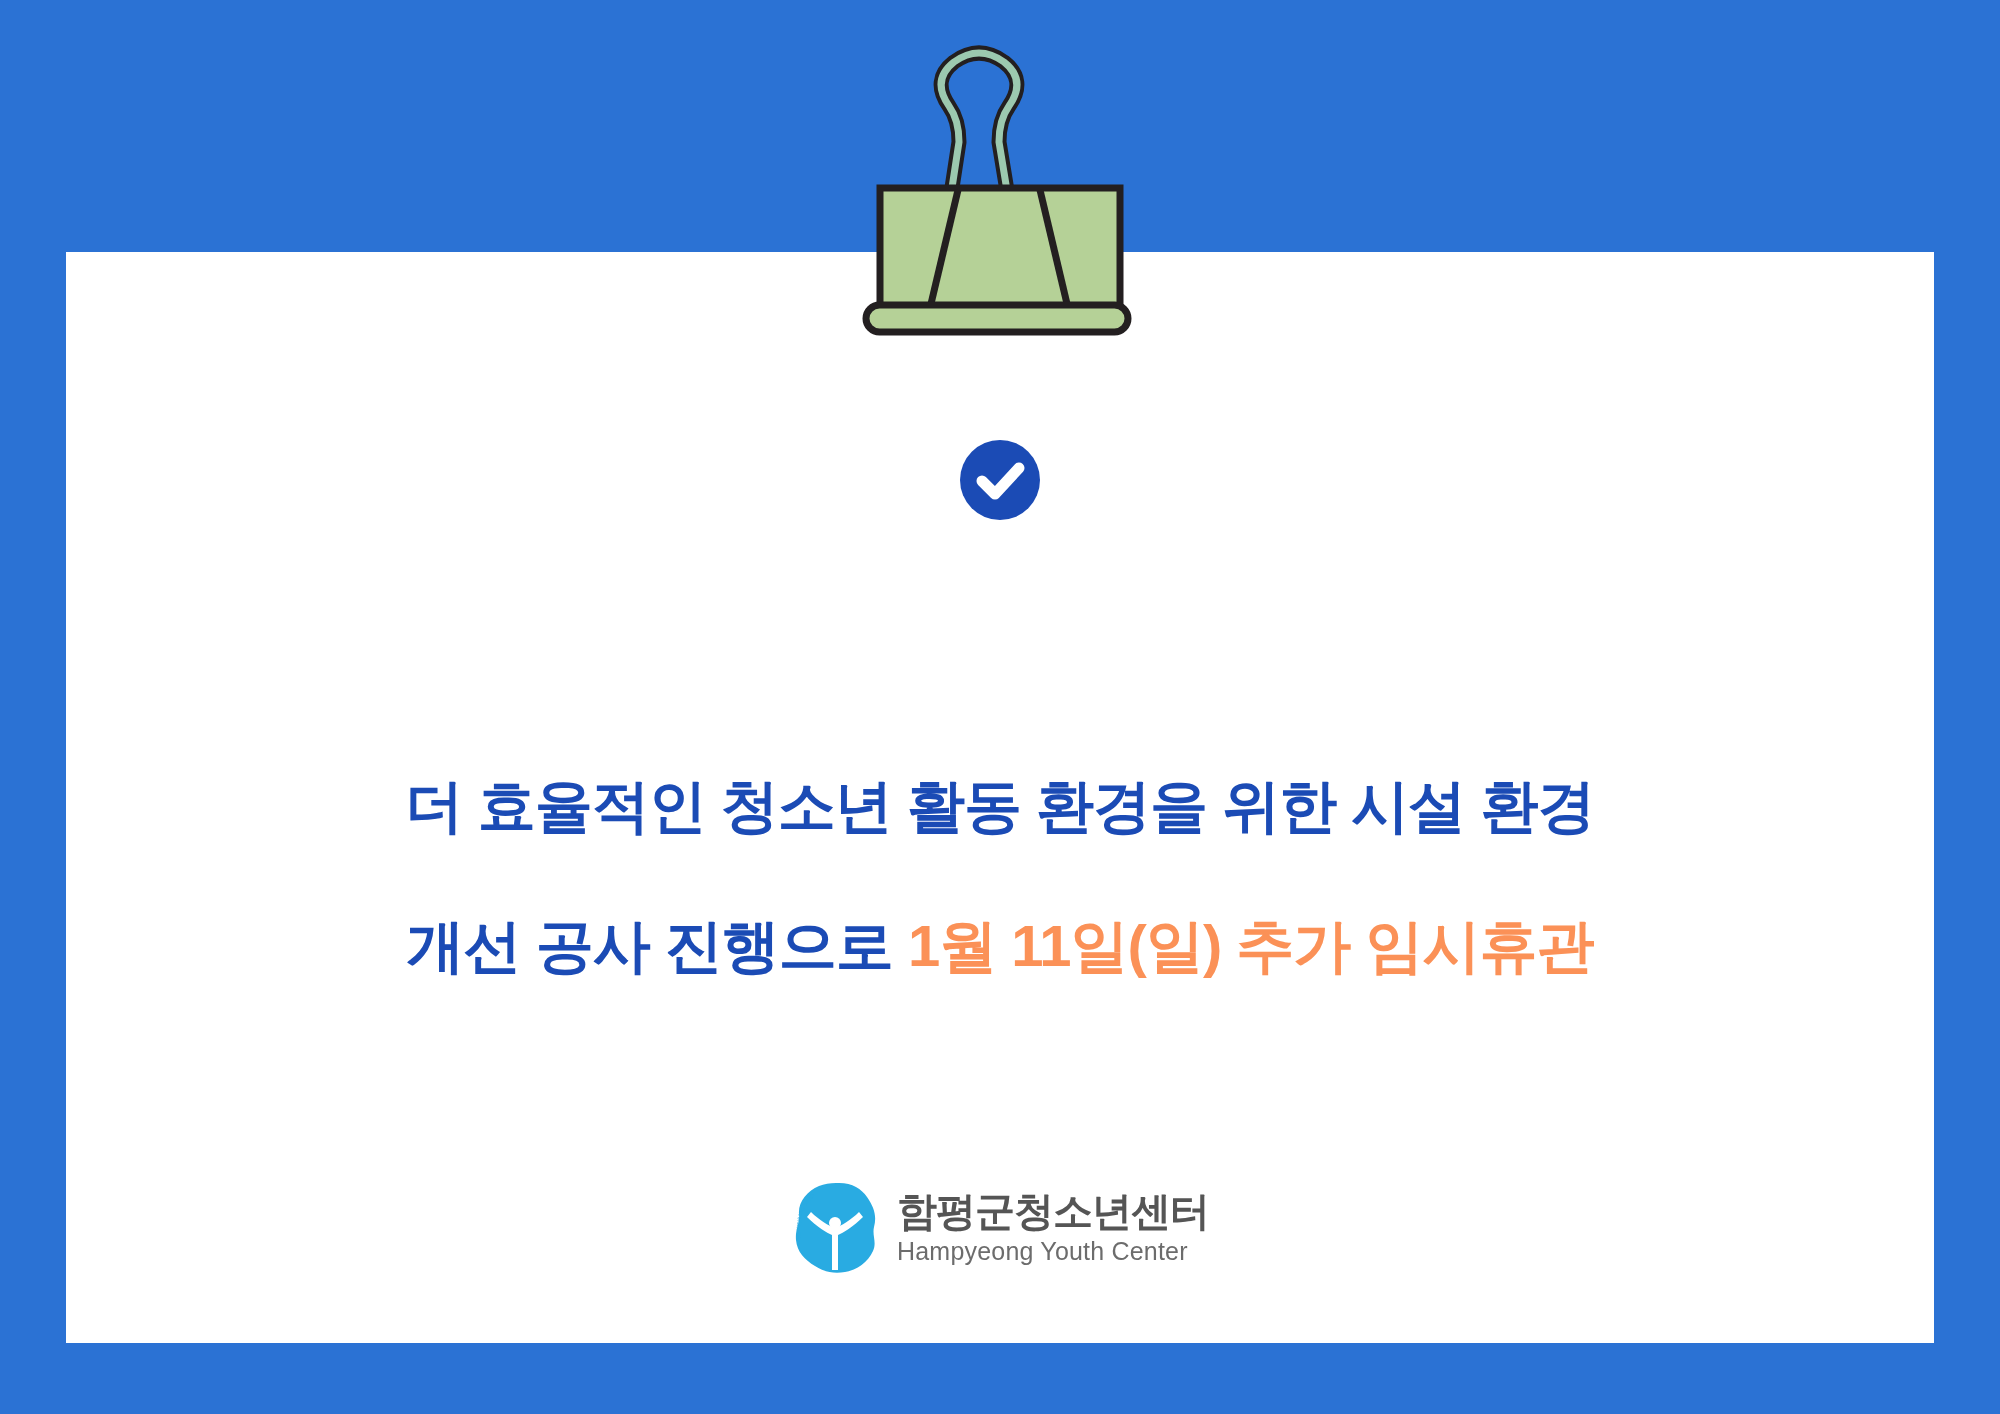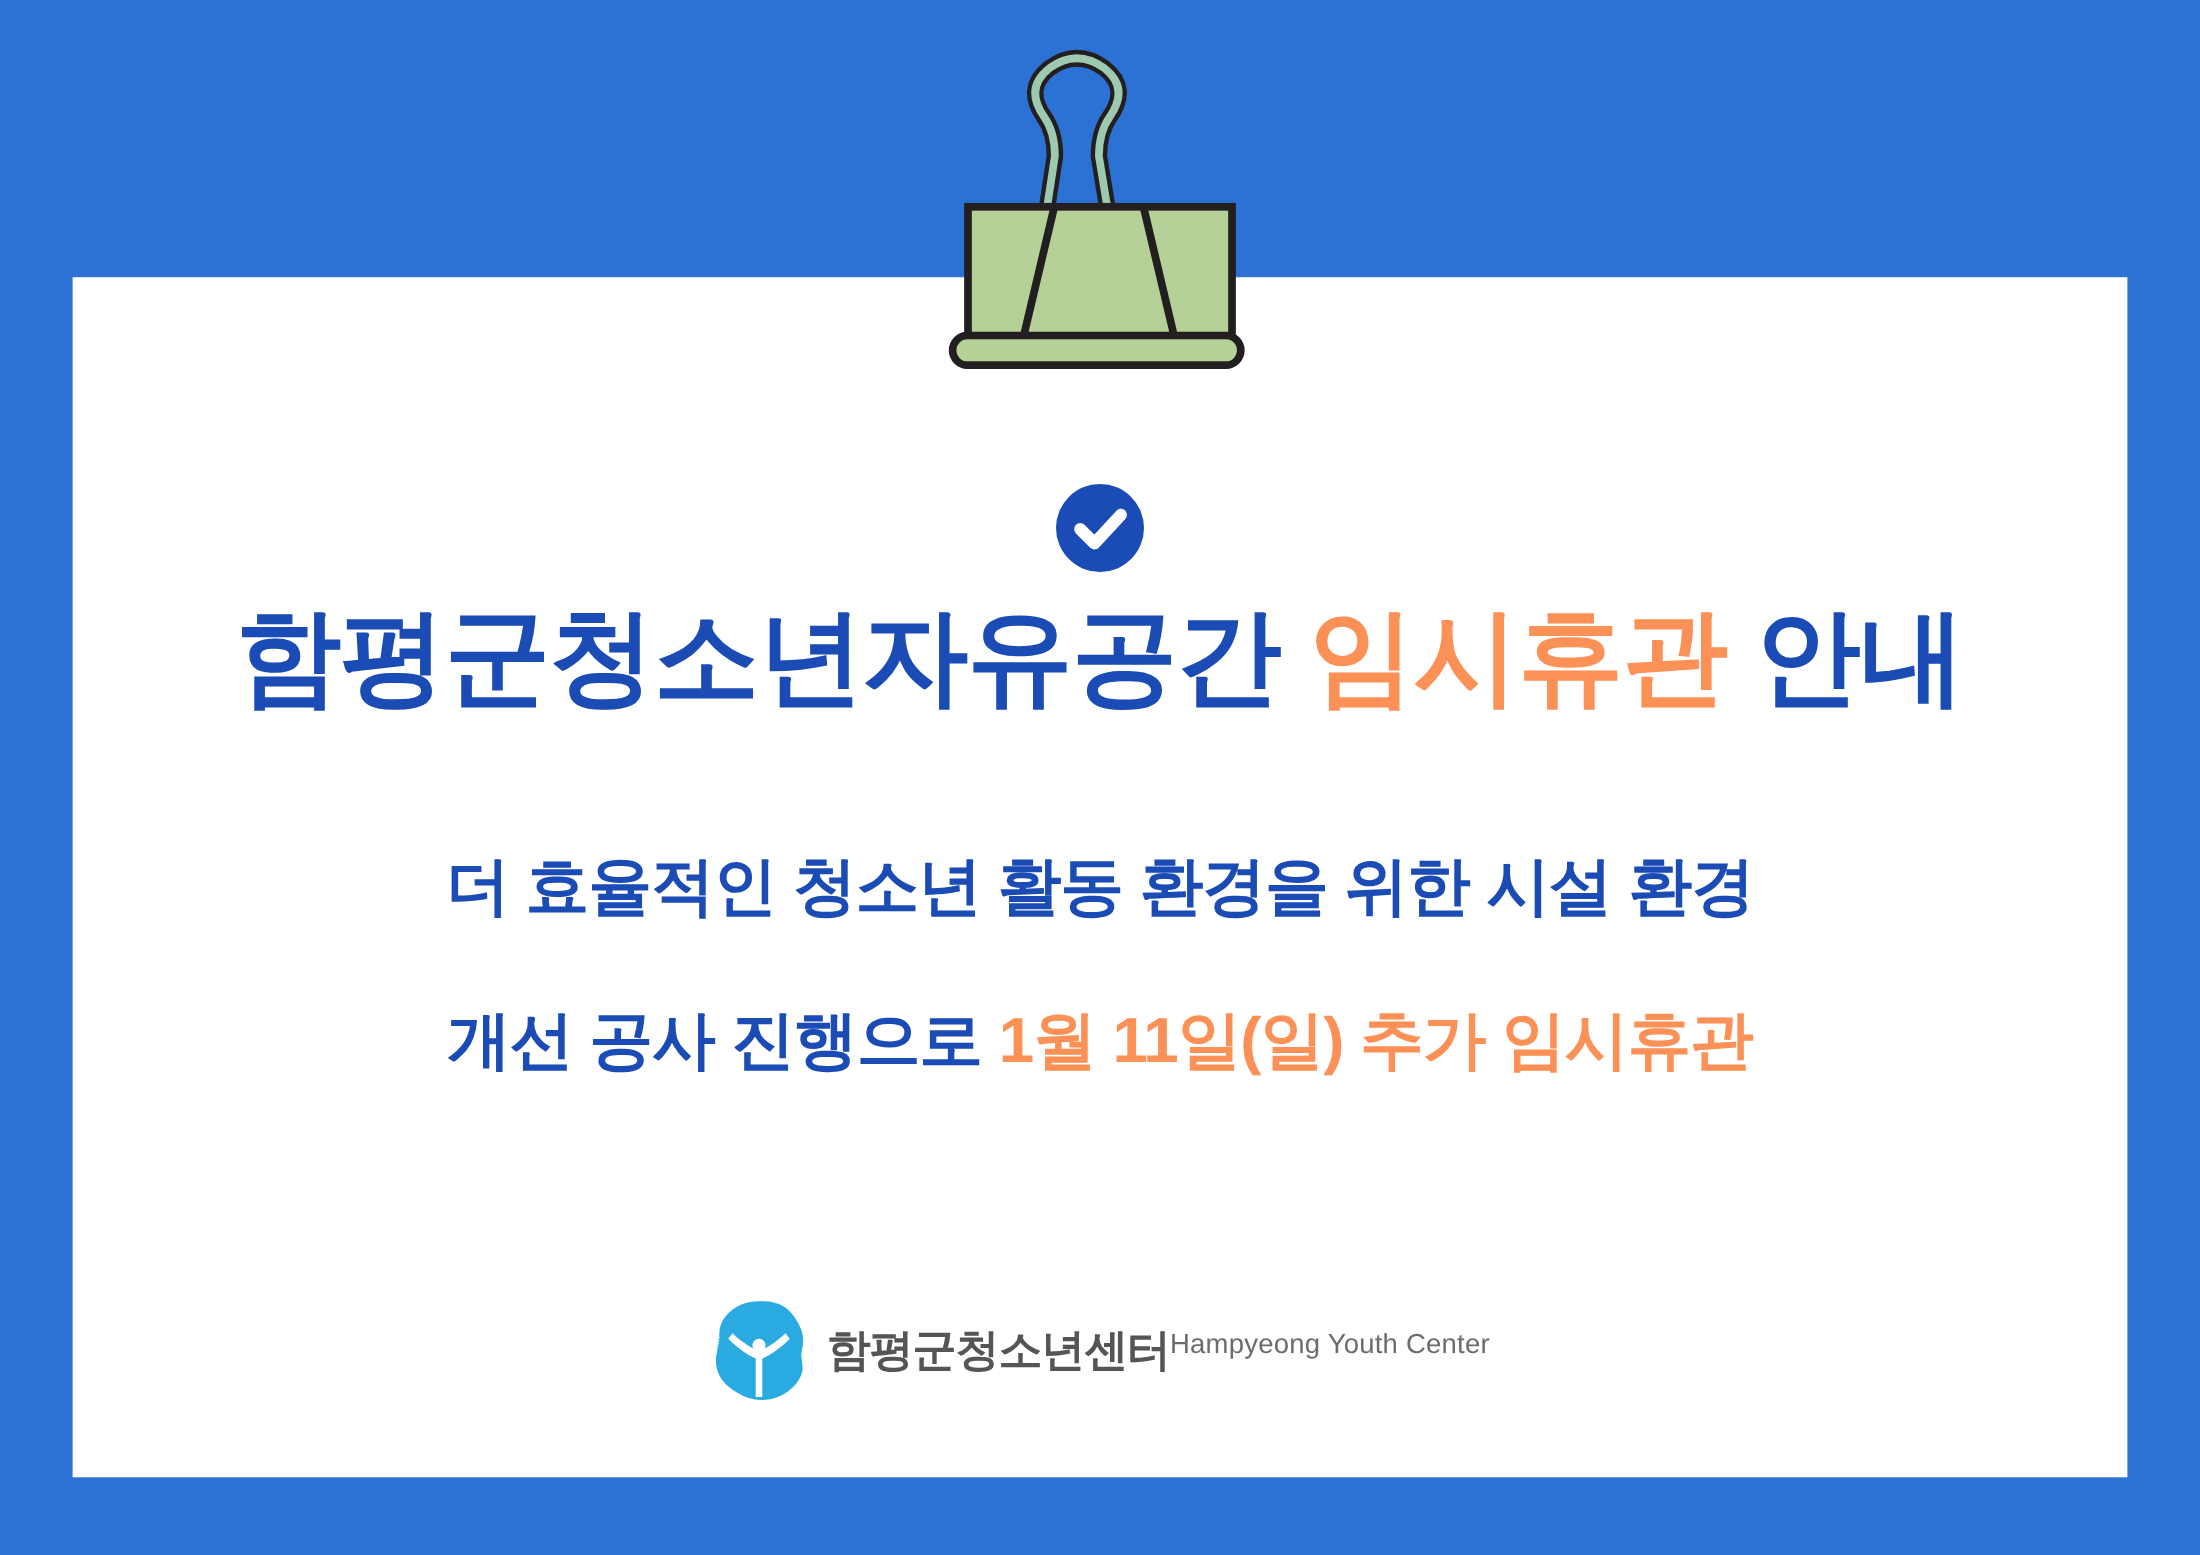--- a/index.html
+++ b/index.html
@@ -91,21 +91,21 @@
     left: 0;
     top: 1180px;
     width: 2000px;
     display: flex;
     align-items: center;
     justify-content: center;
     gap: 14px;
   }
   #logo-mark { width: 92px; height: 96px; flex: 0 0 auto; }
   #logo-mark svg { display: block; width: 92px; height: 96px; }
-  #logo-text { display: flex; flex-direction: row; justify-content: center; }
+  #logo-text { display: flex; flex-direction: column; justify-content: center; }
   #logo-name-ko {
     font-size: 40px;
     font-weight: 700;
     color: #555555;
     letter-spacing: -1px;
     line-height: 1.15;
   }
   #logo-name-en {
     font-size: 25px;
     font-weight: 400;
@@ -137,23 +137,20 @@
     </svg>
   </div>
 
   <div id="check-badge">
     <svg viewBox="0 0 96 96" xmlns="http://www.w3.org/2000/svg">
       <circle cx="48" cy="48" r="40" fill="#1B4BB5"></circle>
       <path d="M30 49 L43 62 L67 36" fill="none" stroke="#FFFFFF" stroke-width="11" stroke-linecap="round" stroke-linejoin="round"></path>
     </svg>
   </div>
 
-  <h1 id="headline">
-    <span class="hl-part">함평군청소년자유공간 </span><span class="hl-accent">임시휴관</span><span class="hl-part"> 안내</span>
-  </h1>
 
   <div id="body-copy">
     <span class="bc-line">더 효율적인 청소년 활동 환경을 위한 시설 환경</span>
     <span class="bc-line"><span>개선 공사 진행으로 </span><span class="bc-accent">1월 11일(일) 추가 임시휴관</span></span>
   </div>
 
   <div id="footer-logo">
     <div id="logo-mark">
       <svg viewBox="0 0 92 96" xmlns="http://www.w3.org/2000/svg">
         <defs>

